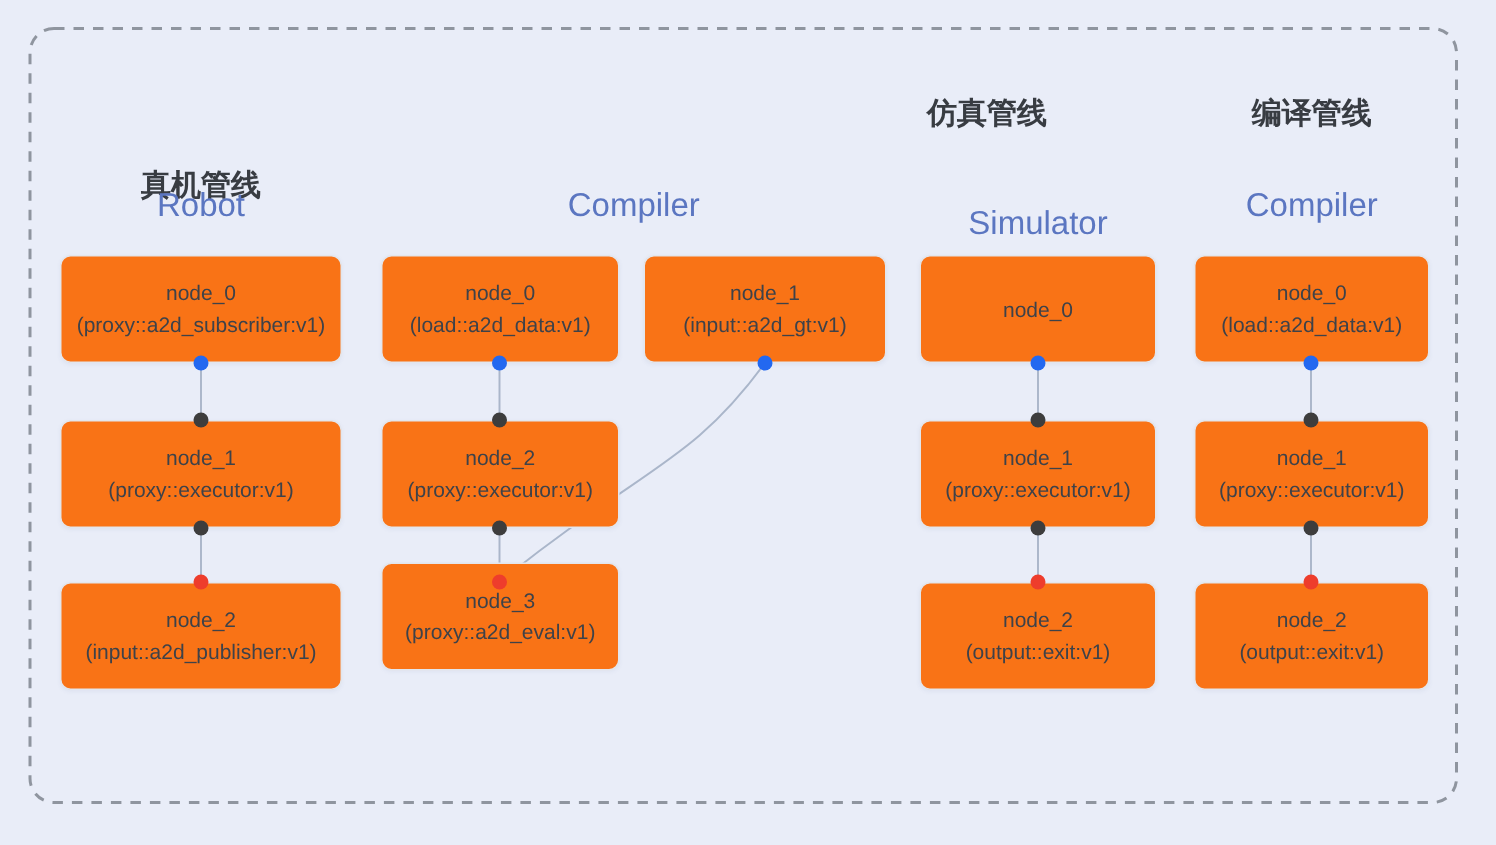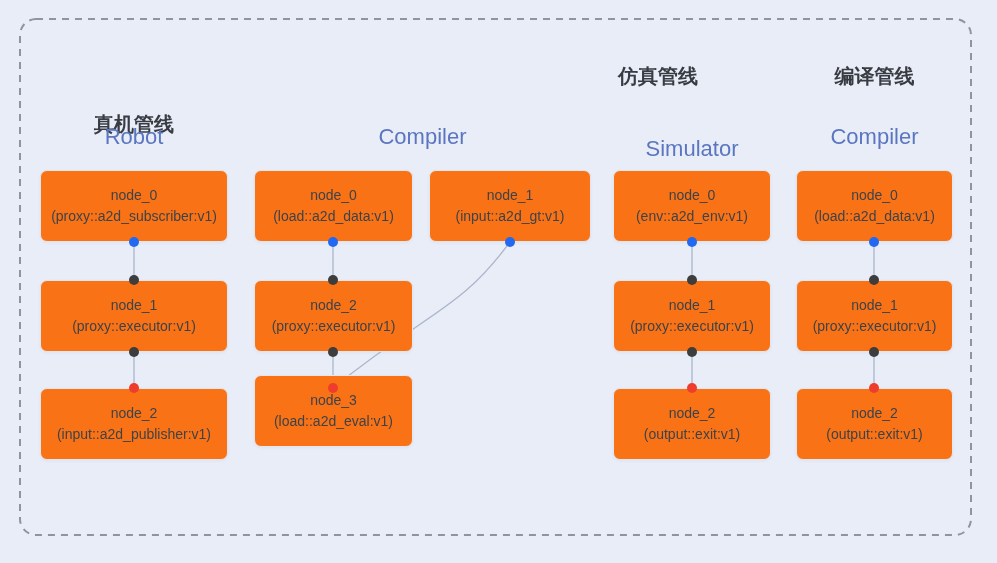--- a/index.html
+++ b/index.html
@@ -78,26 +78,25 @@
   <div class="node" style="left:429px;top:170px;width:162px;">
     <div class="n-name">node_1</div>
     <div class="n-type">(input::a2d_gt:v1)</div>
   </div>
   <div class="node" style="left:254px;top:280px;width:159px;">
     <div class="n-name">node_2</div>
     <div class="n-type">(proxy::executor:v1)</div>
   </div>
   <div class="node" style="left:254px;top:375px;width:159px;">
     <div class="n-name">node_3</div>
-    <div class="n-type">(load::a2d_eval:v1)</div>
+    <div class="n-type">(proxy::a2d_eval:v1)</div>
   </div>
 
   <div class="node" style="left:613px;top:170px;width:158px;">
     <div class="n-name">node_0</div>
-    <div class="n-type">(env::a2d_env:v1)</div>
   </div>
   <div class="node" style="left:613px;top:280px;width:158px;">
     <div class="n-name">node_1</div>
     <div class="n-type">(proxy::executor:v1)</div>
   </div>
   <div class="node" style="left:613px;top:388px;width:158px;">
     <div class="n-name">node_2</div>
     <div class="n-type">(output::exit:v1)</div>
   </div>
 

